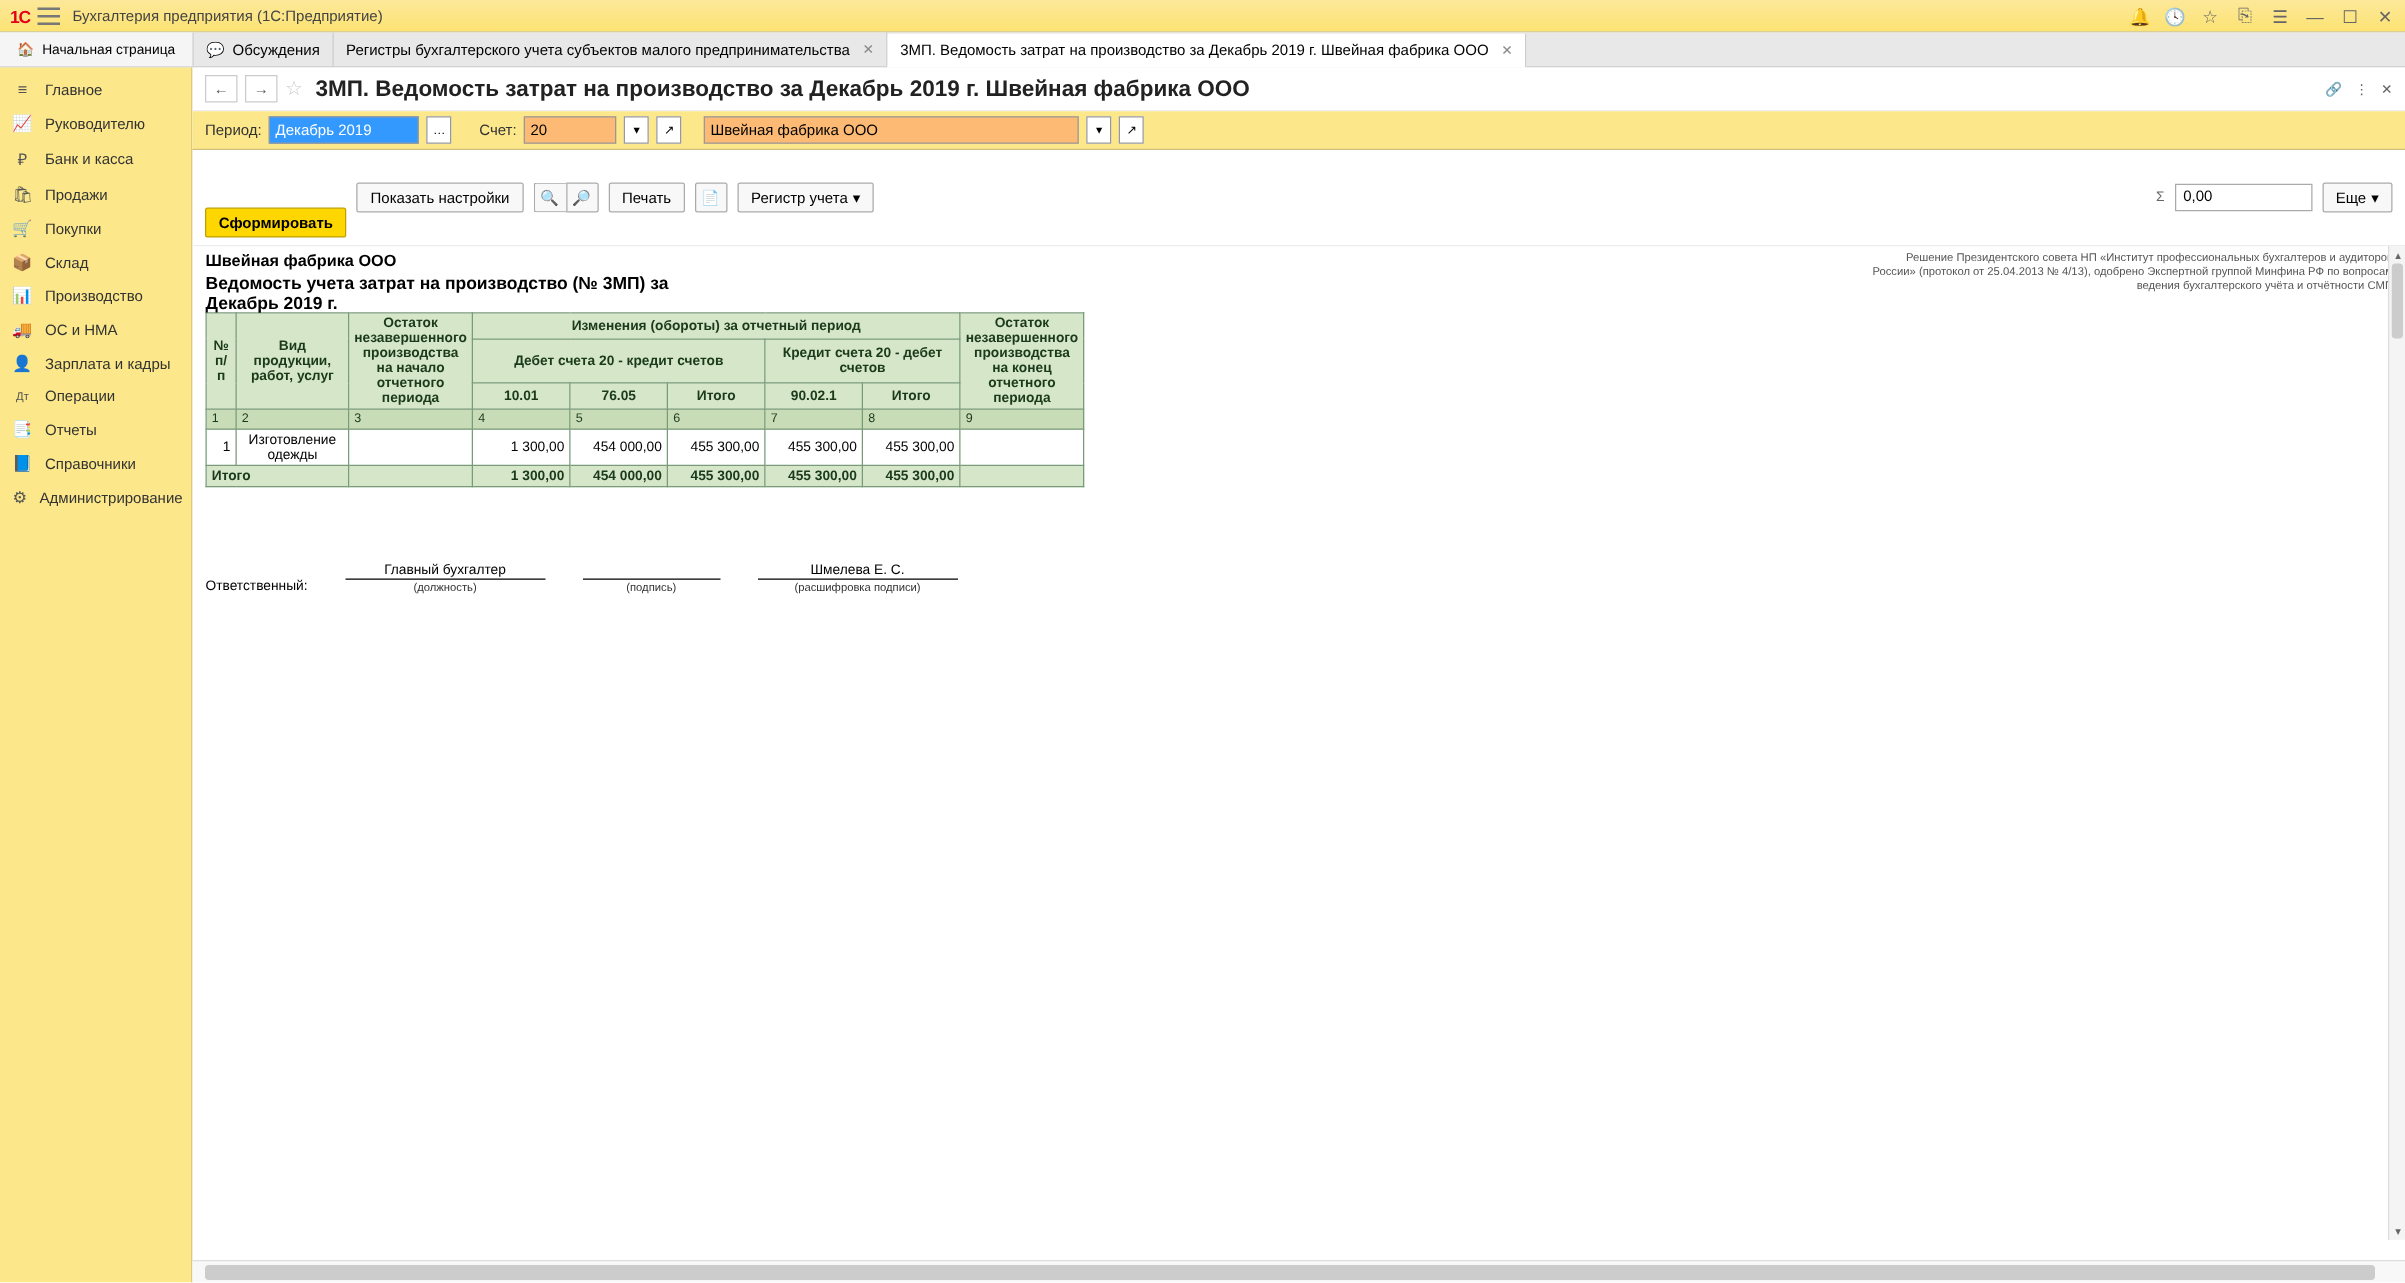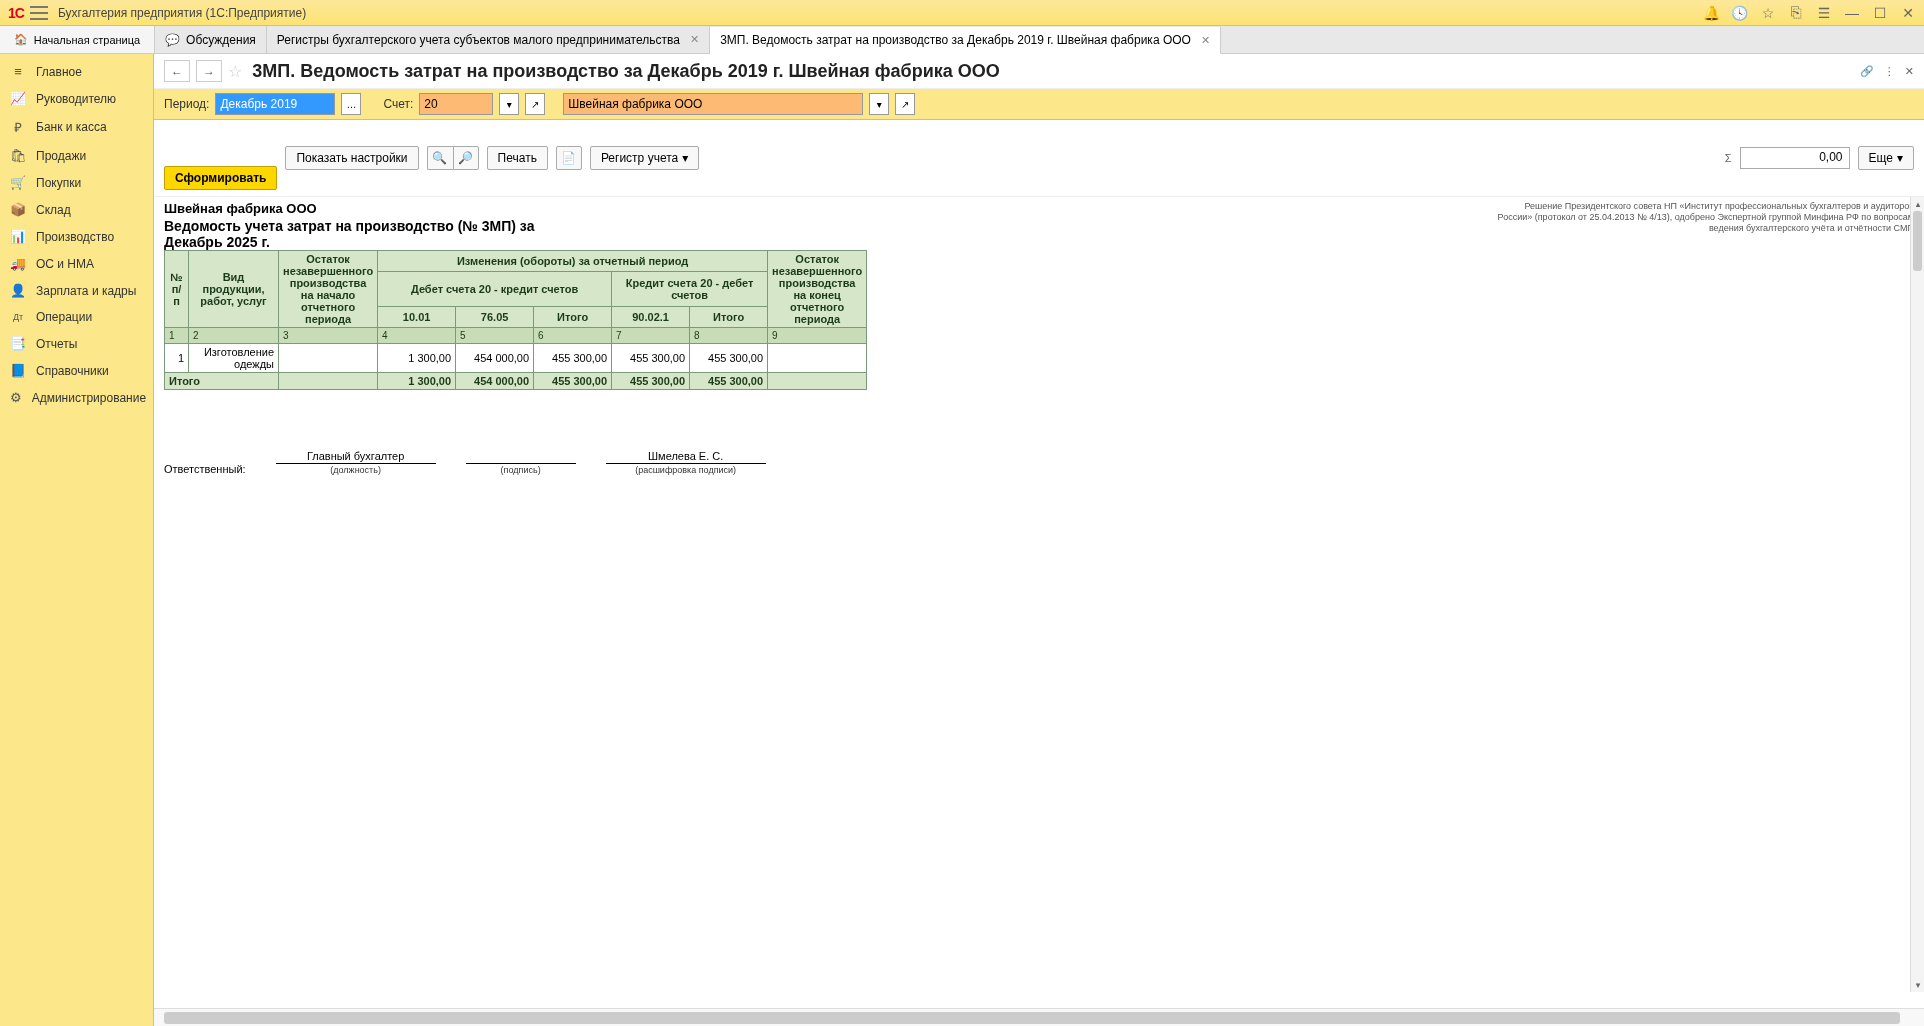--- a/index.html
+++ b/index.html
@@ -38,35 +38,35 @@
 .param-label { font-size: 12px; color: #333; }
 .param-input { height: 22px; border: 1px solid #999; background: #fdba74; padding: 0 4px; font-size: 12px; }
 .param-input.sel { background: #3399ff; color: #fff; }
 .param-btn { width: 20px; height: 22px; border: 1px solid #999; background: #fff; display: flex; align-items: center; justify-content: center; cursor: pointer; font-size: 10px; }
 
 .toolbar { padding: 6px 10px; display: flex; align-items: center; gap: 8px; border-bottom: 1px solid #eee; }
 .btn { height: 24px; padding: 0 10px; border: 1px solid #aaa; background: #f8f8f8; border-radius: 2px; cursor: pointer; font-size: 12px; display: flex; align-items: center; }
 .btn.primary { background: #ffd700; border-color: #c0a000; font-weight: bold; margin-top: 40px; }
 .btn.icon { width: 26px; padding: 0; justify-content: center; }
 .toolbar-right { margin-left: auto; display: flex; gap: 8px; align-items: center; }
-.sum-box { width: 110px; height: 22px; border: 1px solid #aaa; text-align: right; padding: 2px 6px; font-size: 12px; }
+.sum-box { width: 110px; height: 22px; border: 1px solid #aaa; padding: 2px 6px; font-size: 12px; }
 
 .report { padding: 4px 10px 0 10px; flex: 1; overflow: auto; position: relative; }
 .report-head { display: flex; align-items: flex-start; gap: 20px; }
 .report-org { font-weight: bold; font-size: 13px; }
 .report-title { font-weight: bold; font-size: 14px; margin-top: 2px; max-width: 400px; }
 .report-note { font-size: 9px; color: #555; text-align: right; max-width: 420px; margin-left: auto; line-height: 1.2; }
 .unit { font-size: 10px; color: #444; margin: 4px 0; }
 
 .rtable { border-collapse: collapse; }
 .rtable th, .rtable td { border: 1px solid #7a9a7a; font-size: 11px; padding: 2px 4px; background: #d6e6c9; color: #1a3a1a; }
 .rtable .numrow td { background: #c8dcb8; font-size: 10px; }
 .rtable .datarow td { background: #fff; color: #000; }
 .rtable .datarow td.num { text-align: right; }
-.rtable .datarow td.txt { text-align: right; }
+.rtable .datarow td.txt { text-align: center; }
 .rtable .totalrow td { background: #d6e6c9; font-weight: bold; }
 .rtable .totalrow td.num { text-align: right; }
 .rtable .totalrow td.txt { text-align: left; }
 
 .signatures { margin-top: 30px; display: flex; align-items: flex-end; gap: 30px; font-size: 11px; }
 .sig-block { text-align: center; }
 .sig-line { border-top: 1px solid #000; width: 160px; font-size: 9px; color: #333; padding-top: 1px; }
 .sig-val { padding-bottom: 1px; margin-top: 30px; }
 .scrollbar-v { position: absolute; top: 0; right: 0; bottom: 16px; width: 14px; background: #f4f4f4; border-left: 1px solid #ddd; }
 .scroll-thumb-v { position: absolute; top: 14px; left: 2px; right: 2px; height: 60px; background: #ccc; border-radius: 3px; }
@@ -219,21 +219,21 @@
             <span>Еще</span>
             <span style="margin-left:4px">▾</span>
           </div>
       </div>
     </div>
 
     <div class="report">
       <div class="report-head">
         <div>
           <div class="report-org">Швейная фабрика ООО</div>
-          <div class="report-title">Ведомость учета затрат на производство (№ 3МП) за Декабрь 2025 г.</div>
+          <div class="report-title">Ведомость учета затрат на производство (№ 3МП) за Декабрь 2019 г.</div>
         </div>
         <div class="report-note">Решение Президентского совета НП «Институт профессиональных бухгалтеров и аудиторов России» (протокол от 25.04.2013 № 4/13), одобрено Экспертной группой Минфина РФ по вопросам ведения бухгалтерского учёта и отчётности СМП</div>
       </div>
 
       <table class="rtable">
         <tbody>
             <tr>
           <th rowspan="3" style="width:24px">№ п/п</th>
           <th rowspan="3" style="width:90px">Вид продукции, работ, услуг</th>
           <th rowspan="3" style="width:90px">Остаток незавершенного производства на начало отчетного периода</th>

